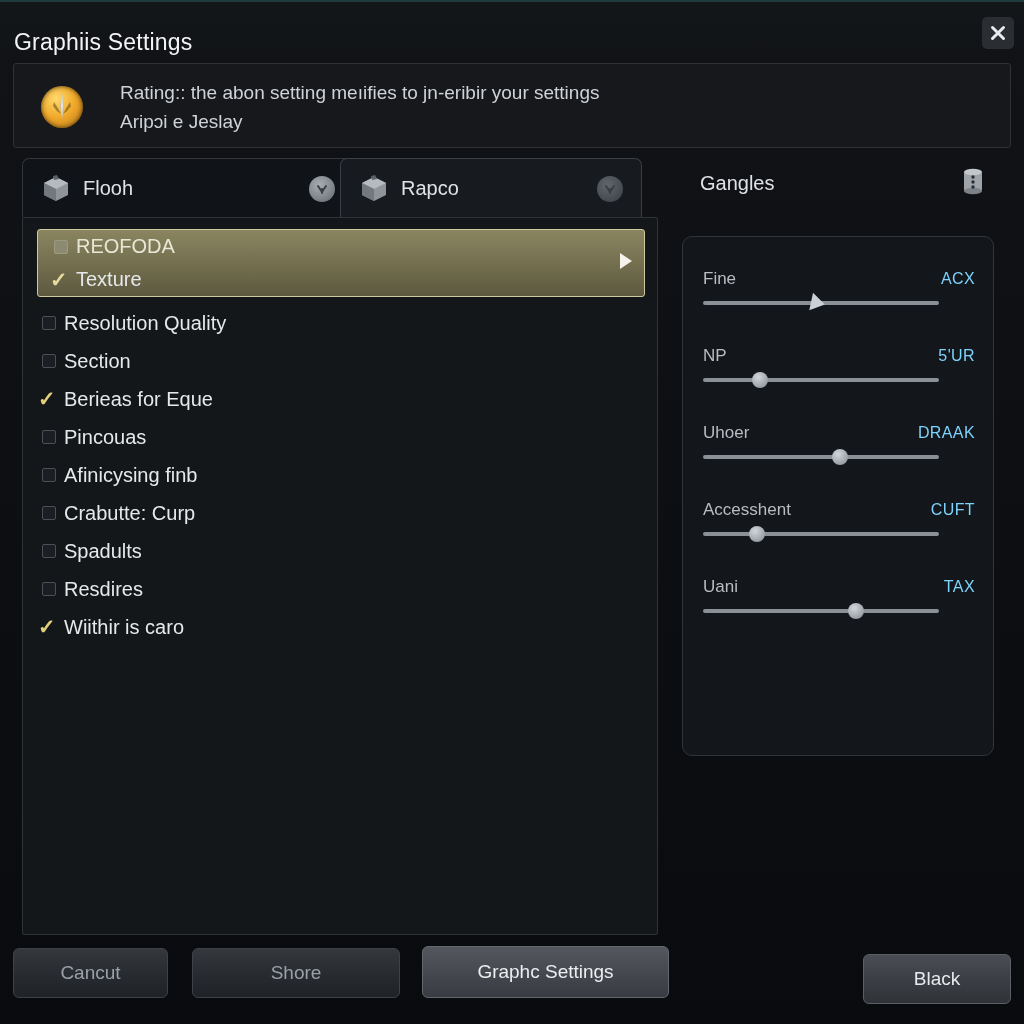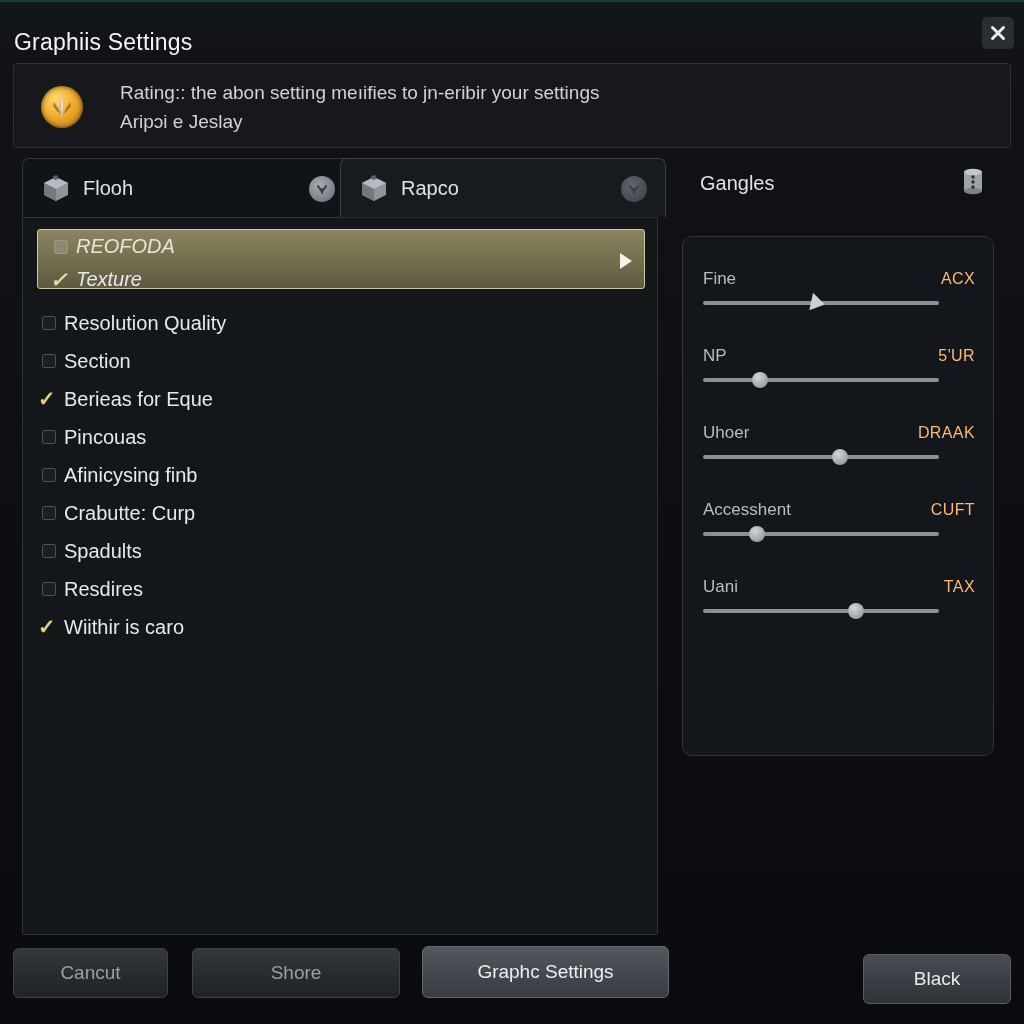--- a/index.html
+++ b/index.html
@@ -94,21 +94,21 @@
     height: 59px;
     border-radius: 7px 7px 0 0;
     background: #101317;
     border: 1px solid #33373c;
     border-bottom: none;
     display: flex;
     align-items: center;
     cursor: pointer;
   }
   .tab.tab-0 { left: 0; width: 332px; }
-  .tab.tab-1 { left: 318px; width: 326px; background: #171a1e; border-color: #3b4047; }
+  .tab.tab-1 { left: 318px; width: 302px; background: #171a1e; border-color: #3b4047; }
   .tab-cube {
     position: absolute;
     left: 18px; top: 15px;
     width: 30px; height: 30px;
   }
   .tab-label {
     position: absolute;
     left: 60px;
     font-size: 20px;
     color: #dfe2e6;
@@ -169,25 +169,24 @@
     left: 41px;
     font-size: 20px;
     color: #e6e9ec;
     white-space: nowrap;
   }
 
   
   .sel-group {
     position: absolute;
     left: 14px; top: 11px;
-    width: 608px; height: 60px;
+    width: 608px; height: 68px;
     background: linear-gradient(180deg, #8a8560 0%, #726d4d 55%, #5d5940 100%);
     border: 1px solid #cfc9a0;
     border-radius: 3px;
-    font-style: italic;
   }
   .sel-line {
     position: absolute;
     left: 0;
     height: 33px;
     width: 100%;
     display: flex; align-items: center;
   }
   .sel-line .cb {
     left: 16px;
@@ -240,21 +239,21 @@
     position: absolute;
     left: 0; top: 0;
     font-size: 17px;
     color: #b9bdc2;
     white-space: nowrap;
   }
   .s-val {
     position: absolute;
     right: 0; top: 1px;
     font-size: 16px;
-    color: #fdba74;
+    color: #7dd3fc;
     letter-spacing: 0.4px;
     white-space: nowrap;
     text-align: right;
   }
   .s-track {
     position: absolute;
     left: 0; top: 32px;
     width: 236px; height: 4px;
     background: #8b9096;
     border-radius: 2px;

